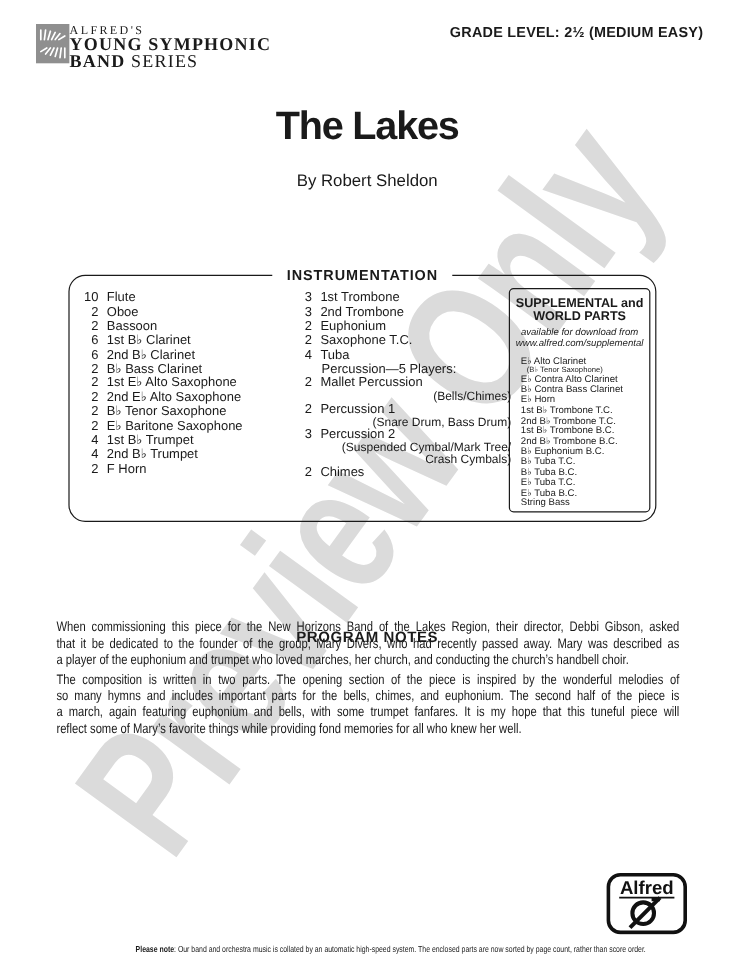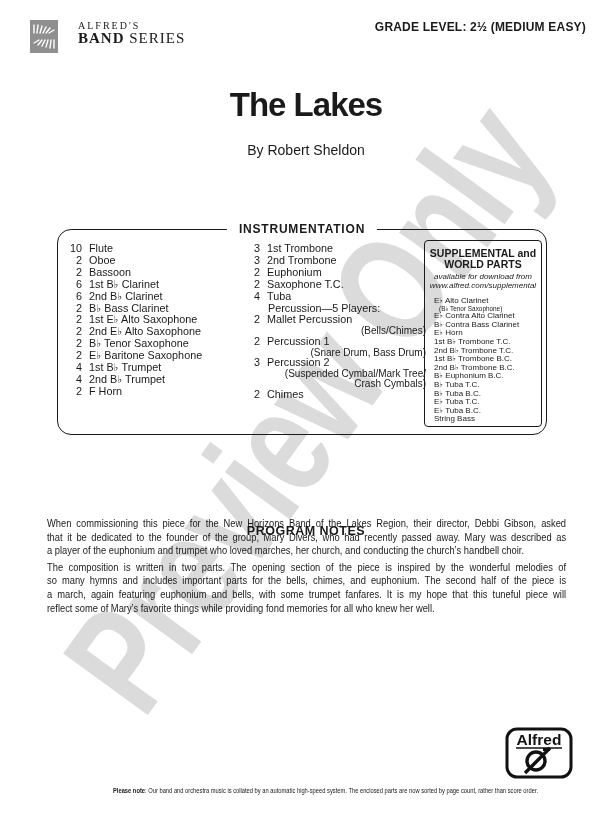--- a/index.html
+++ b/index.html
@@ -12,21 +12,21 @@
   #watermark {
     position:absolute; left:50%; top:50%;
     transform:translate(-50%,-50%) rotate(-54deg) scaleX(0.76);
     font-size:152px; font-weight:bold; letter-spacing:-3px;
     white-space:nowrap; z-index:0; user-select:none;
   }
   
   #content { position:absolute; inset:0; z-index:1; }
 
   
-  .series { position:absolute; left:30px; top:20px; display:flex; gap:20px; }
+  .series { position:absolute; left:30px; top:20px; display:flex; gap:0; }
   .series-icon { width:28px; height:33px; flex:none; }
   .series-text { font-family:"Liberation Serif","DejaVu Serif",serif; }
   .series-l1 { font-size:10px; letter-spacing:2px; line-height:11px; }
   .series-l2 { font-size:15px; font-weight:bold; letter-spacing:1px; line-height:14px; }
   .series-l3 { font-size:15px; letter-spacing:1px; line-height:14px; }
   .series-l3 b { letter-spacing:1px; }
 
   .grade {
     position:absolute; top:20px; right:26px;
     font-size:12px; font-weight:bold; letter-spacing:0.2px; white-space:nowrap;
@@ -100,20 +100,21 @@
           <line x1="24" y1="20" x2="24" y2="28"></line>
           <line x1="21" y1="20" x2="20" y2="28"></line>
           <line x1="18" y1="20" x2="16" y2="27"></line>
           <line x1="15" y1="20" x2="12" y2="26"></line>
           <line x1="12" y1="20" x2="8" y2="25"></line>
           <line x1="9" y1="20" x2="4" y2="23"></line>
         </g>
       </svg>
       <div class="series-text">
         <div class="series-l1">ALFRED'S</div>
+        <div class="series-l2">YOUNG SYMPHONIC</div>
         <div class="series-l3"><b>BAND</b><span> SERIES</span></div>
       </div>
     </div>
 
     <div class="grade">GRADE LEVEL: 2½ (MEDIUM EASY)</div>
 
     <div class="title">The Lakes</div>
     <div class="byline">By Robert Sheldon</div>
 
     <div class="inst-box">

